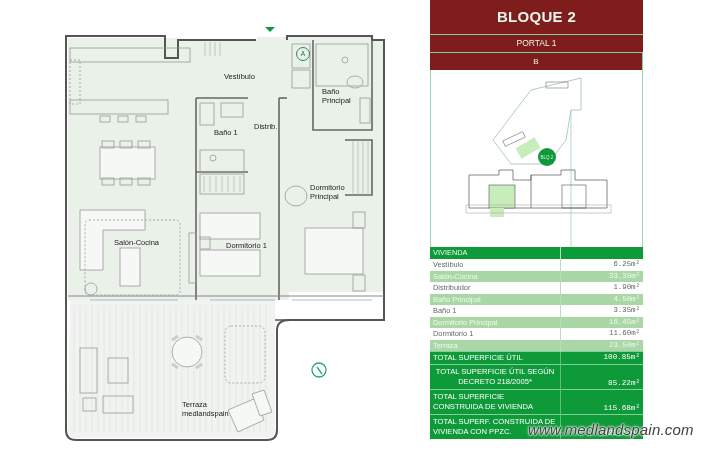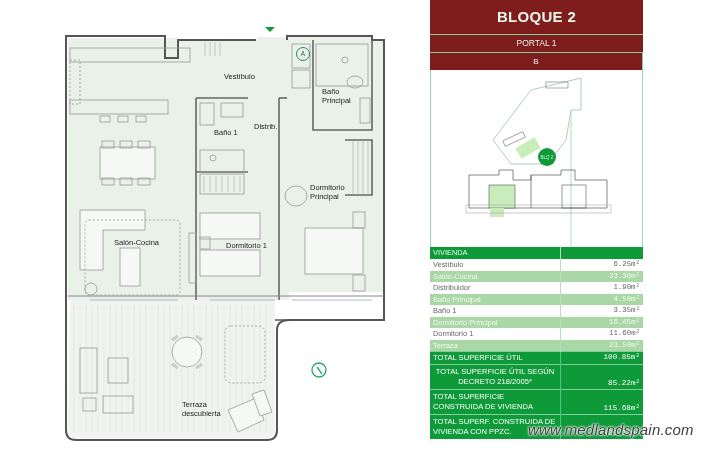--- a/index.html
+++ b/index.html
@@ -190,21 +190,21 @@
   <div class="room-label" style="left:254px;top:122px;">Distrib.</div>
   <div class="room-label" style="left:214px;top:128px;">Baño 1</div>
   <div class="room-label" style="left:310px;top:183px;">
     <div>Dormitorio</div>
     <div>Principal</div>
   </div>
   <div class="room-label" style="left:114px;top:238px;">Salón-Cocina</div>
   <div class="room-label" style="left:226px;top:241px;">Dormitorio 1</div>
   <div class="room-label" style="left:182px;top:400px;">
     <div>Terraza</div>
-    <div>descubierta</div>
+    <div>medlandspain</div>
   </div>
 </div>
 
 <div class="panel">
   <div class="g-head title">BLOQUE 2</div>
   <div class="g-head portal">PORTAL 1</div>
   <div class="g-head planta">
     <div>B</div>
   </div>
 

